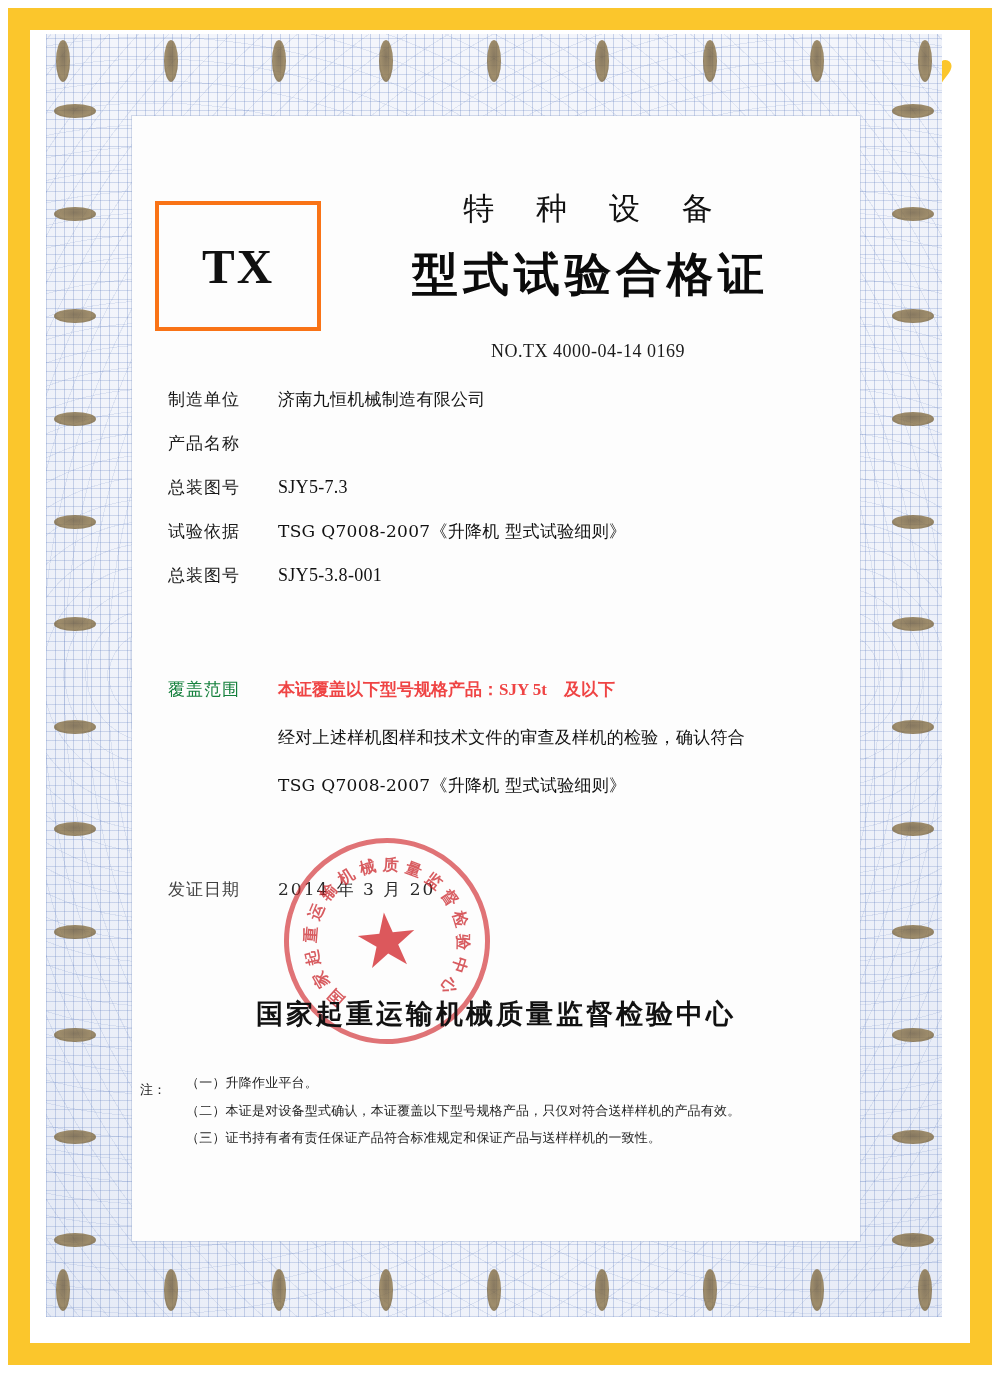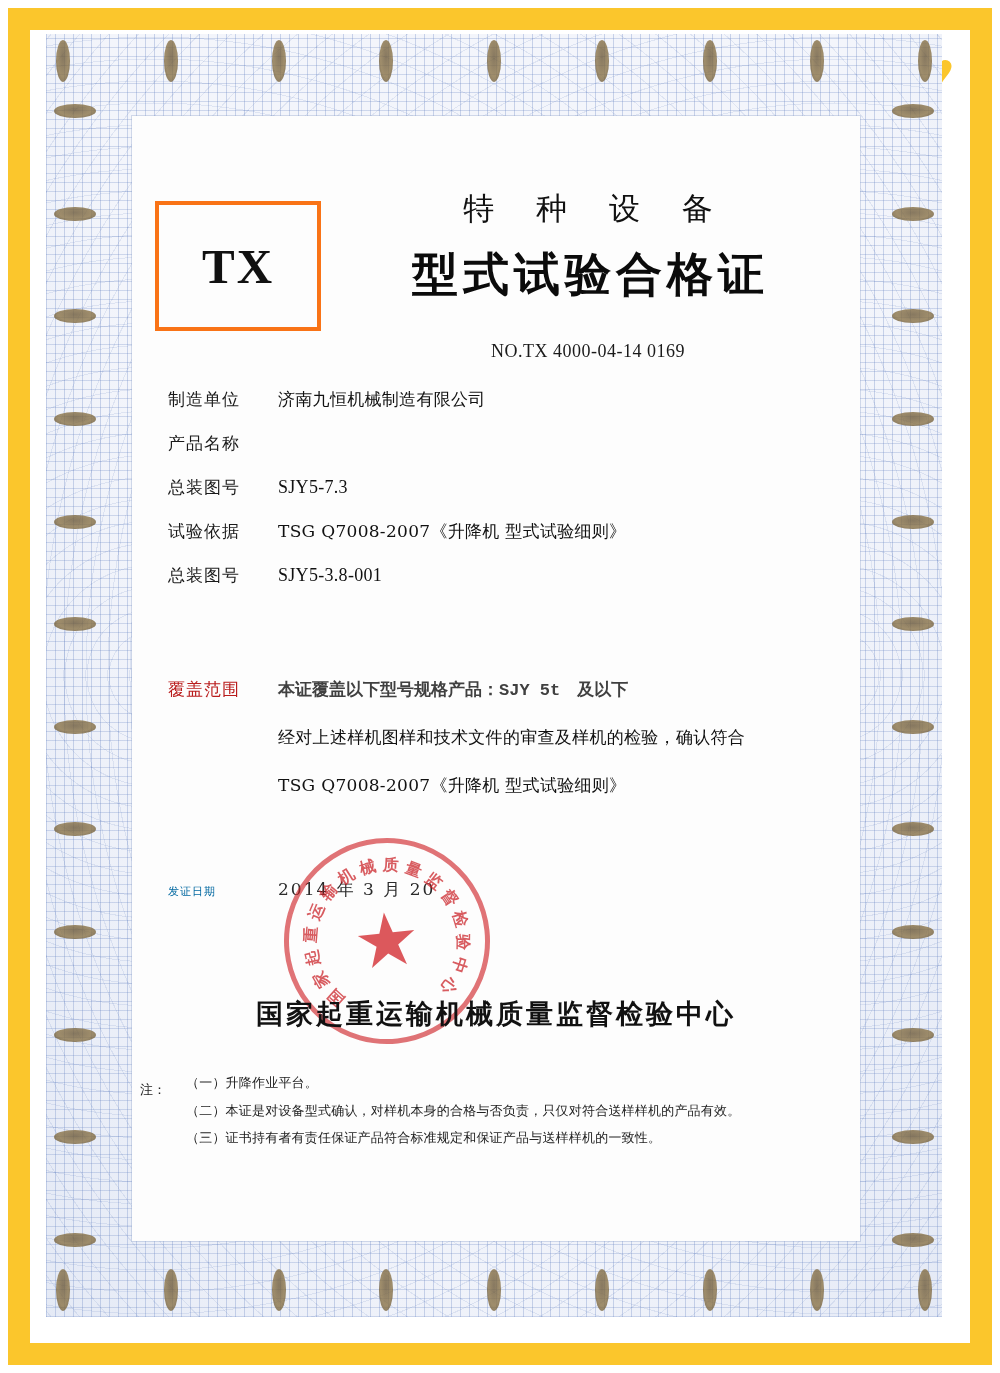--- a/index.html
+++ b/index.html
@@ -205,26 +205,26 @@
   .coverage-first {
     display: flex;
     align-items: baseline;
   }
   .coverage-label {
     width: 110px;
     flex: 0 0 110px;
     font-family: Liberation Sans, sans-serif;
     font-size: 17px;
     letter-spacing: 1px;
-    color: #b91c1c;
+    color: #15803d;
   }
   .coverage-text {
-    font-family: Liberation Mono, monospace;
-    font-size: 17px;
-    color: #404040;
+    font-family: Liberation Serif, serif;
+    font-size: 17px;
+    color: #ef4444;
     font-weight: bold;
   }
   .coverage-line2,
   .coverage-line3 {
     margin-left: 110px;
     margin-top: 25px;
     font-family: "DejaVu Serif", serif;
     font-size: 17px;
     color: #111;
     letter-spacing: 0.3px;
@@ -235,23 +235,23 @@
     position: absolute;
     left: 36px;
     top: 762px;
     display: flex;
     align-items: baseline;
   }
   .date-label {
     width: 110px;
     flex: 0 0 110px;
     font-family: "DejaVu Serif", serif;
-    font-size: 11px;
+    font-size: 17px;
     letter-spacing: 1px;
-    color: #0369a1;
+    color: #404040;
   }
   .date-value {
     font-family: "DejaVu Serif", serif;
     font-size: 17px;
     color: #2a2a2a;
     letter-spacing: 2px;
   }
 
   .seal {
     position: absolute;
@@ -462,20 +462,20 @@
           </div>
         <div class="seal-star">★</div>
       </div>
 
       <div class="issuer">国家起重运输机械质量监督检验中心</div>
 
       <div class="notes">
         <div class="notes-head">注：</div>
         <div class="notes-list">
           <div class="note-item">（一）升降作业平台。</div>
-          <div class="note-item">（二）本证是对设备型式确认，对样机本身的合格与否负责，只仅对符合送样样机的产品有效。</div>
+          <div class="note-item">（二）本证是对设备型式确认，本证覆盖以下型号规格产品，只仅对符合送样样机的产品有效。</div>
           <div class="note-item">（三）证书持有者有责任保证产品符合标准规定和保证产品与送样样机的一致性。</div>
         </div>
       </div>
 
     </div>
   </div>
 </div>
 
 </body></html>

